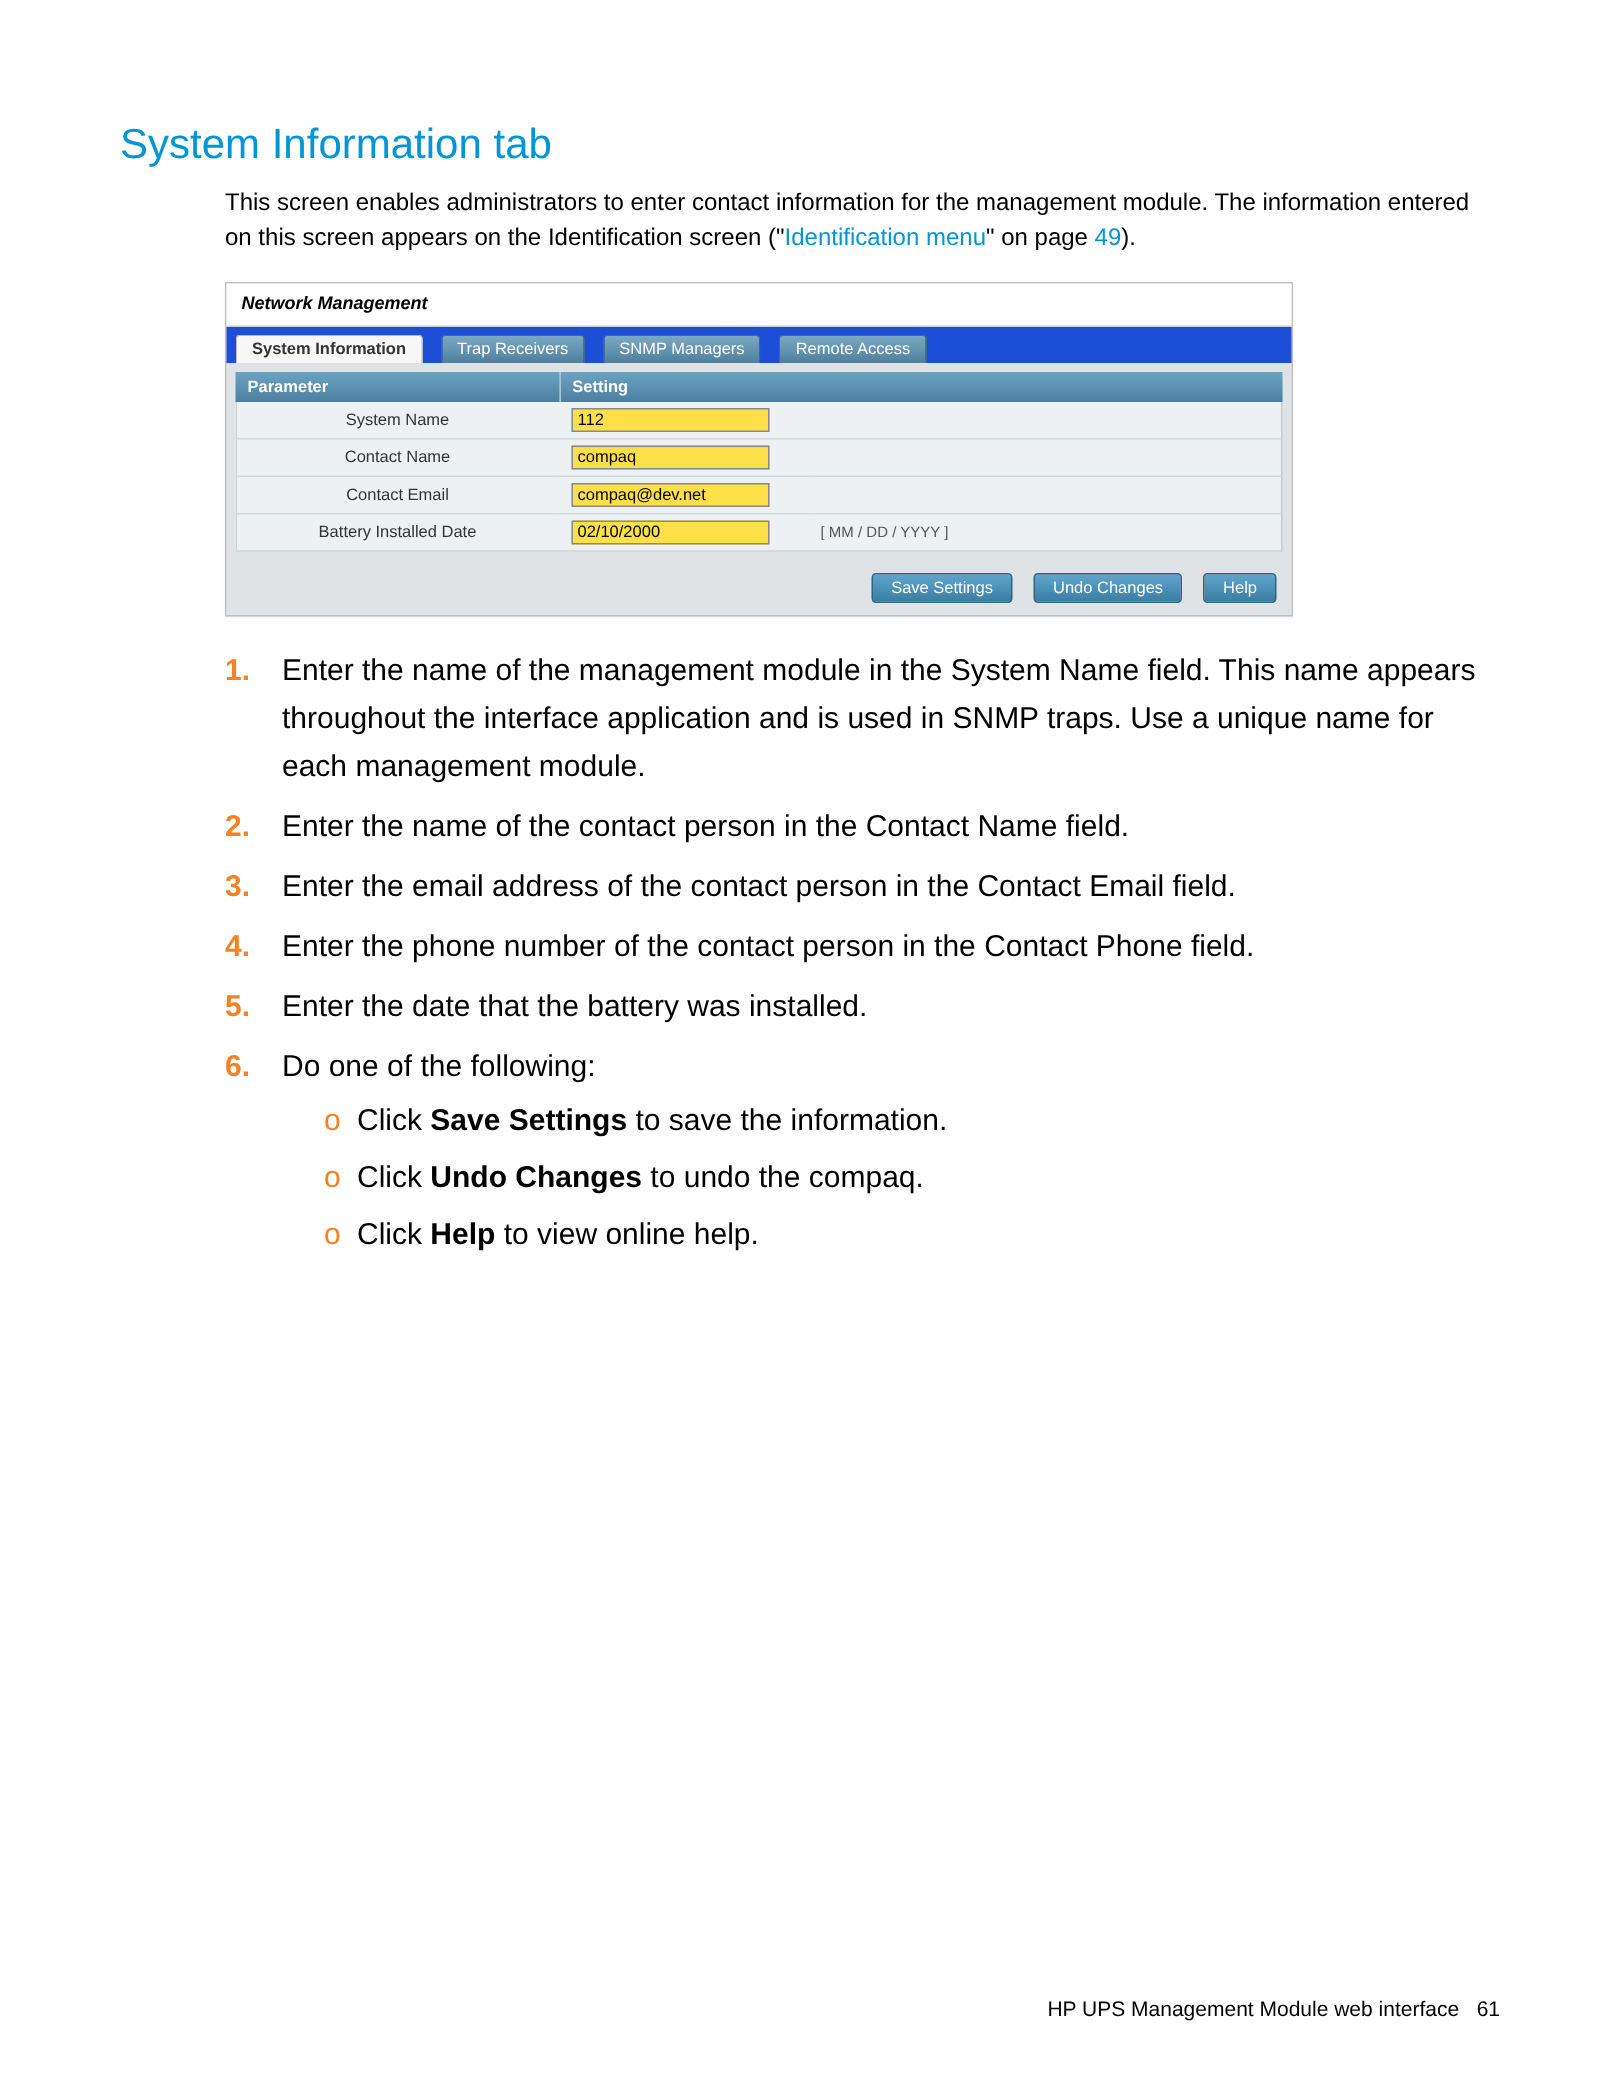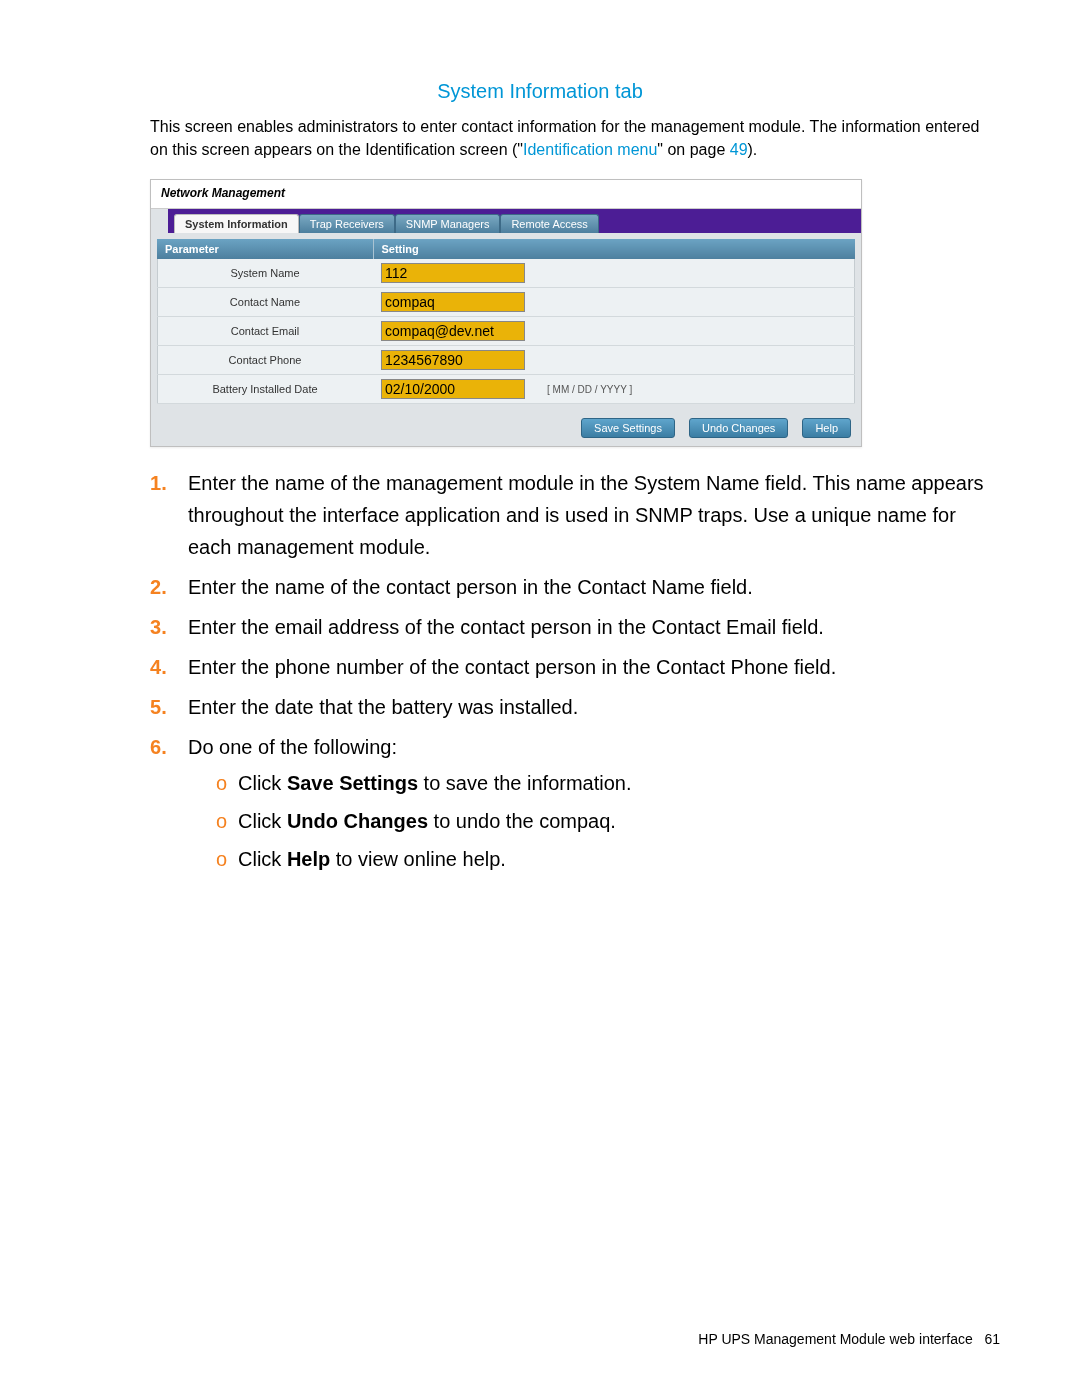--- a/index.html
+++ b/index.html
@@ -11,26 +11,25 @@
   }
   .page {
     width: 1080px;
     height: 1397px;
     margin: 0 auto;
     padding: 80px 80px 40px 80px;
     box-sizing: border-box;
     position: relative;
   }
   .heading {
-    font-size: 20px;
+    font-size: 28px;
     color: #0096d6;
     font-weight: normal;
     margin: 0 0 12px 0;
     font-family: Arial, sans-serif;
-    text-align: center;
   }
   .intro {
     margin: 0 0 18px 70px;
     font-size: 16px;
     line-height: 1.45;
   }
   .intro .link {
     color: #0096d6;
   }
   .screenshot {
@@ -43,24 +42,23 @@
   .ss-title {
     background: #fff;
     font-weight: bold;
     font-style: italic;
     font-size: 12px;
     padding: 6px 10px 8px 10px;
     border-bottom: 1px solid #ccc;
   }
   .tabs-row {
     display: flex;
-    gap: 0;
+    gap: 12px;
     padding: 5px 6px 0 6px;
-    background: #4c1d95;
-    margin-left: 17px;
+    background: #1d4ed8;
   }
   .tab {
     font-size: 11px;
     color: #fff;
     padding: 3px 10px;
     border-radius: 3px 3px 0 0;
     background: linear-gradient(#7aa9c2, #4d7f9e);
     border: 1px solid #3d6a87;
     border-bottom: none;
     cursor: pointer;
@@ -106,25 +104,25 @@
     text-align: center;
   }
   .ss-table td.setting-col {
     width: 150px;
   }
   .ss-table td.extra-col {
     color: #555;
     font-size: 10px;
   }
   .ss-input {
-    font-size: 14px;
+    font-size: 11px;
     padding: 1px 3px;
-    width: 144px;
+    width: 132px;
     border: 1px solid #888;
-    background: #eab308;
+    background: #fde047;
     box-sizing: border-box;
   }
   .ss-actions {
     display: flex;
     justify-content: flex-end;
     gap: 14px;
     padding: 8px 10px 8px 0;
     background: #dfe3e6;
   }
   .ss-btn {
@@ -215,25 +213,20 @@
           <td class="extra-col"></td>
         </tr>
         <tr>
           <td class="param-col">Contact Name</td>
           <td class="setting-col"><input class="ss-input" value="compaq" style=""></td>
           <td class="extra-col"></td>
         </tr>
         <tr>
           <td class="param-col">Contact Email</td>
           <td class="setting-col"><input class="ss-input" value="compaq@dev.net" style=""></td>
-          <td class="extra-col"></td>
-        </tr>
-        <tr>
-          <td class="param-col">Contact Phone</td>
-          <td class="setting-col"><input class="ss-input" value="1234567890" style=""></td>
           <td class="extra-col"></td>
         </tr>
         <tr>
           <td class="param-col">Battery Installed Date</td>
           <td class="setting-col"><input class="ss-input" value="02/10/2000" style=""></td>
           <td class="extra-col">[ MM / DD / YYYY ]</td>
         </tr>
       </tbody>
         </table>
     </div>

